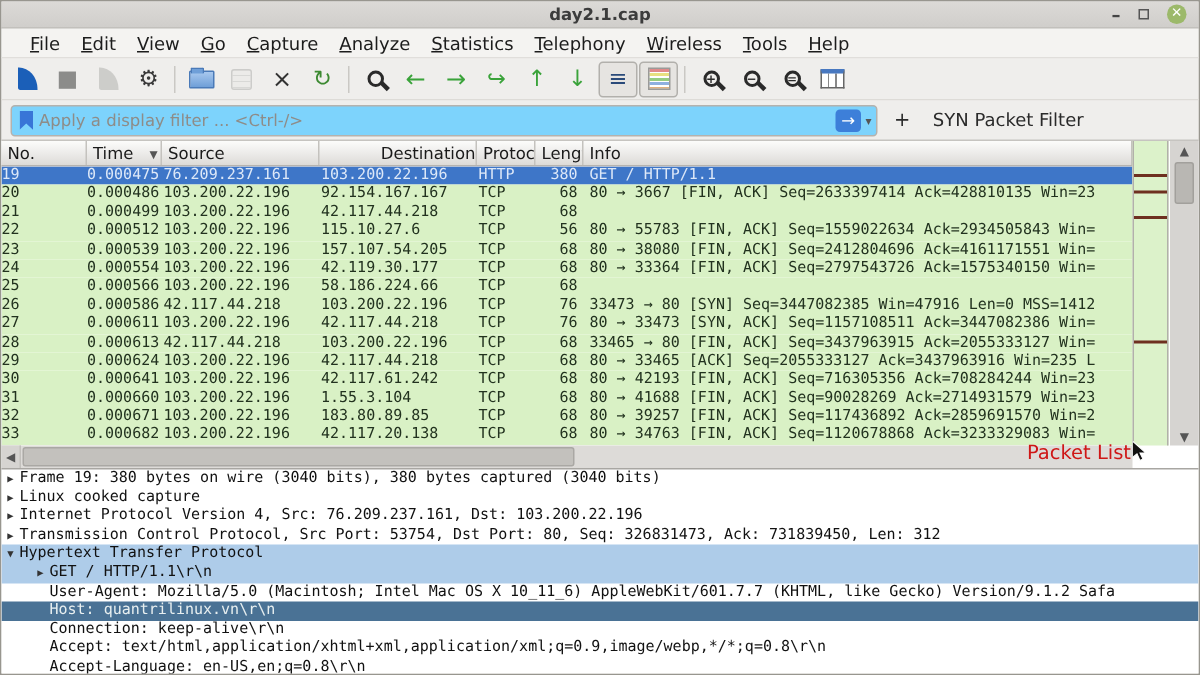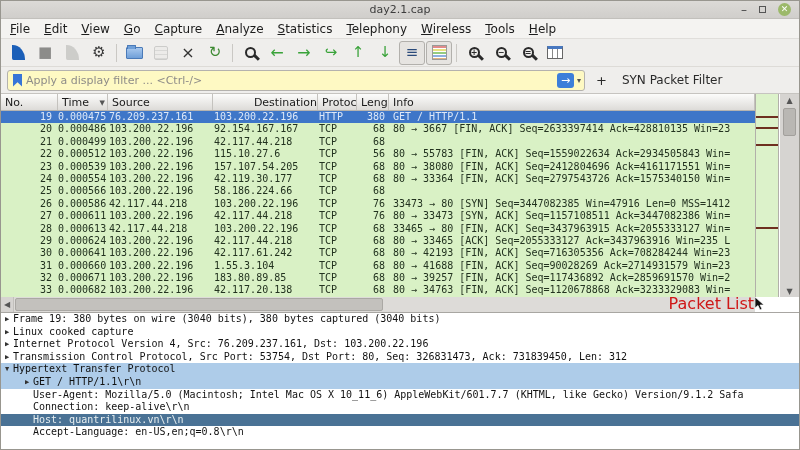--- a/index.html
+++ b/index.html
@@ -1,29 +1,29 @@
 <!DOCTYPE html>
 <html><head>
 <meta charset="utf-8">
 <style>
   *{margin:0;padding:0;box-sizing:border-box;}
   html,body{width:800px;height:450px;}
   body{font-family:"DejaVu Sans",sans-serif;background:#efeeec;position:relative;overflow:hidden;}
   #window{position:absolute;inset:0;border:1px solid #98968f;display:flex;flex-direction:column;}
 
   
-  .titlebar{height:18px;background:linear-gradient(#dcdad7,#d0cecb);display:flex;align-items:center;justify-content:center;position:relative;flex:0 0 18px;border-bottom:1px solid #c2c0bc;}
+  .titlebar{height:18px;background:linear-gradient(#dcdad7,#d0cecb);display:flex;align-items:center;justify-content:center;position:relative;flex:0 0 18px;border-bottom:1px solid #c2c0bc;font-weight:bold;}
   .titlebar .title{font-size:11px;color:#3c3c3c;}
   .win-btns{position:absolute;right:8px;top:0;height:100%;display:flex;align-items:center;gap:12px;}
   .win-min{font-size:12px;color:#444;line-height:8px;}
   .win-max{width:7px;height:7px;border:1px solid #555;}
   .win-close{width:13px;height:13px;border-radius:50%;background:#9cb96a;color:#fff;font-size:9px;display:flex;align-items:center;justify-content:center;line-height:1;}
 
   
-  .menubar{height:20px;background:#f4f3f1;display:flex;align-items:center;padding-left:2px;flex:0 0 20px;border-bottom:1px solid #e0dedb;}
+  .menubar{height:20px;background:#f4f3f1;display:flex;align-items:center;padding-left:12px;flex:0 0 20px;border-bottom:1px solid #e0dedb;}
   .menu-item{font-size:12px;color:#1c1c1c;padding:2px 7px;cursor:default;}
   .menu-item u{text-decoration:underline;}
 
   
   .toolbar{height:28px;background:#efeeec;display:flex;align-items:center;padding:0 4px;gap:1px;flex:0 0 28px;border-bottom:1px solid #dddbd7;}
   .tb-btn{width:26px;height:24px;display:flex;align-items:center;justify-content:center;border:1px solid transparent;border-radius:3px;}
   .tb-btn.pressed{border-color:#b2b0ac;background:#e6e4e1;}
   .tb-btn.disabled{opacity:.4;}
   .tb-sep{width:1px;height:18px;background:#cac8c4;margin:0 3px;}
   .glyph{font-size:14px;line-height:1;}
@@ -33,58 +33,58 @@
   .icon-folder::before{content:"";position:absolute;left:0;top:-3px;width:7px;height:3px;background:#6f9fd8;border:1px solid #4a7ab8;border-bottom:none;border-radius:1px 1px 0 0;}
   .icon-save{width:14px;height:14px;background:repeating-linear-gradient(#e8e8e6 0 3px,#b8b8b6 3px 4px);border:1px solid #9a9a98;border-radius:2px;}
   .icon-mag{width:11px;height:11px;border:2px solid #2a2a2a;border-radius:50%;position:relative;display:flex;align-items:center;justify-content:center;}
   .icon-mag::after{content:"";position:absolute;width:2.5px;height:7px;background:#2a2a2a;right:-4px;bottom:-5px;transform:rotate(-45deg);}
   .icon-mag .sym{font-size:8px;font-weight:bold;color:#2a2a2a;line-height:1;}
   .icon-colorlines{width:15px;height:15px;border:1px solid #9a9a98;background:linear-gradient(to bottom,#e08a8a 0 2px,#fff 2px 3px,#e8e080 3px 5px,#fff 5px 6px,#95cc80 6px 8px,#fff 8px 9px,#8fb0e0 9px 11px,#fff 11px 12px,#e0b080 12px 14px,#fff 14px 15px);}
   .icon-columns{width:16px;height:13px;border:1px solid #666;border-top:3px solid #4878c0;background:linear-gradient(to right,#fff 0 4px,#888 4px 5px,#fff 5px 9px,#888 9px 10px,#fff 10px 16px);}
 
   
   .filterbar{height:27px;background:#efeeec;display:flex;align-items:center;padding:0 6px;flex:0 0 27px;border-bottom:1px solid #c6c4c0;gap:6px;}
-  .filter-field{flex:0 0 578px;height:21px;background:#fef9c3;border:1px solid #b4b2ae;border-radius:3px;display:flex;align-items:center;padding:0 3px;}
+  .filter-field{flex:0 0 578px;height:21px;background:#7dd3fc;border:1px solid #b4b2ae;border-radius:3px;display:flex;align-items:center;padding:0 3px;}
   .bookmark{width:9px;height:13px;background:#3875d7;clip-path:polygon(0 0,100% 0,100% 100%,50% 68%,0 100%);margin:0 4px 0 2px;flex:0 0 9px;}
   .filter-input{flex:1;border:none;outline:none;font-size:11px;color:#333;font-family:"DejaVu Sans",sans-serif;background:transparent;}
   .filter-input::placeholder{color:#8e8c88;}
   .apply-btn{width:17px;height:15px;background:#3d7fd9;border-radius:3px;color:#fff;font-size:11px;display:flex;align-items:center;justify-content:center;line-height:1;flex:0 0 17px;}
   .apply-caret{font-size:8px;color:#555;margin-left:3px;}
   .filter-link{font-size:12px;color:#2a2a2a;padding:2px 4px;white-space:nowrap;}
   .plus-btn{font-size:13px;color:#2a2a2a;padding:2px 5px;}
 
   
   .packet-area{position:relative;flex:0 0 218px;background:#fff;}
   .plist-header{position:absolute;left:0;top:0;height:17px;width:754px;display:flex;background:linear-gradient(#fcfcfb,#dddbd8);border-bottom:1px solid #b6b4b0;font-size:11px;color:#1a1a1a;}
   .plist-header .hc{border-right:1px solid #c4c2be;padding:1px 0 0 4px;overflow:hidden;white-space:nowrap;display:flex;align-items:center;}
   .hc .sort{margin-left:auto;font-size:7px;color:#555;padding-right:2px;}
   .plist-body{position:absolute;left:0;top:17px;width:754px;height:186px;overflow:hidden;font-family:"DejaVu Sans Mono",monospace;font-size:10px;}
   .prow{display:flex;height:12.4px;line-height:12.4px;background:#d9f1c5;color:#22321f;white-space:nowrap;}
   .prow.selected{background:#3e76c8;color:#dde8f8;}
-  .c0{width:57px;text-align:right;padding-right:6px;flex:0 0 57px;}
+  .c0{width:57px;text-align:left;padding-right:6px;flex:0 0 57px;}
   .c1{width:50px;flex:0 0 50px;}
   .c2{width:105px;flex:0 0 105px;padding-left:1px;}
   .c3{width:105px;flex:0 0 105px;padding-left:1px;justify-content:flex-end;}
   .c4{width:39px;flex:0 0 39px;padding-left:1px;}
   .c5{width:32px;flex:0 0 32px;text-align:right;padding-right:4px;}
   .c6{flex:1;padding-left:4px;overflow:hidden;}
 
   
   .minimap{position:absolute;left:754px;top:0;width:24px;height:203px;background:#dcf2ca;border-left:1px solid #b2b0aa;border-right:1px solid #b2b0aa;}
   .mm-mark{position:absolute;left:0;width:100%;height:2px;background:#6e3020;}
   .vscroll{position:absolute;left:779px;top:0;width:19px;height:203px;background:#d6d4d1;display:flex;flex-direction:column;align-items:center;}
   .vs-arrow{font-size:8px;color:#555;height:12px;display:flex;align-items:center;}
   .vs-thumb{width:13px;height:28px;background:#b9b7b3;border:1px solid #a2a09c;border-radius:2px;margin-top:2px;}
   .vs-bottom{margin-top:auto;}
 
   
   .hscroll{position:absolute;left:0;top:203px;width:754px;height:15px;background:#dddbd8;display:flex;align-items:center;}
   .hs-arrow{width:13px;height:15px;display:flex;align-items:center;justify-content:center;font-size:8px;color:#555;background:#d6d4d1;border-right:1px solid #c2c0bc;}
   .hs-thumb{width:368px;height:13px;background:#c3c1bd;border:1px solid #aaa8a4;border-radius:2px;margin-left:1px;}
-  .annotation{position:absolute;right:32px;top:200px;font-size:16px;color:#cf1717;white-space:nowrap;z-index:5;text-align:right;}
+  .annotation{position:absolute;right:32px;top:200px;font-size:13px;color:#cf1717;white-space:nowrap;z-index:5;text-align:right;}
   .annotation .cursor{display:inline-block;margin:0 1px;vertical-align:-2px;}
 
   
   .details{flex:1;background:#fff;border-top:1px solid #a8a6a2;overflow:hidden;font-family:"DejaVu Sans Mono",monospace;font-size:10px;color:#111;}
   .drow{height:12.6px;line-height:12.6px;display:flex;align-items:center;white-space:nowrap;}
   .drow .arrow{width:12px;flex:0 0 12px;font-size:7px;color:#333;text-align:center;}
   .drow.ind1{padding-left:20px;}
   .drow.hl-light{background:#aecce9;}
   .drow.hl-sel{background:#4a7295;color:#e8eff0;}
   .drow.hl-sel .arrow{color:#e8eff0;}
@@ -406,27 +406,31 @@
         <span>Hypertext Transfer Protocol</span>
       </div>
       <div class="drow ind1 hl-light">
         <span class="arrow">▶</span>
         <span>GET / HTTP/1.1\r\n</span>
       </div>
       <div class="drow ind1">
         <span class="arrow"></span>
         <span>User-Agent: Mozilla/5.0 (Macintosh; Intel Mac OS X 10_11_6) AppleWebKit/601.7.7 (KHTML, like Gecko) Version/9.1.2 Safa</span>
       </div>
+      <div class="drow ind1 hl-sel">
+        <span class="arrow"></span>
+        <span>Host: quantrilinux.vn\r\n</span>
+      </div>
       <div class="drow ind1">
         <span class="arrow"></span>
         <span>Connection: keep-alive\r\n</span>
       </div>
-      <div class="drow ind1 hl-sel">
+      <div class="drow ind1">
         <span class="arrow"></span>
-        <span>Host: quantrilinux.vn\r\n</span>
+        <span>Accept: text/html,application/xhtml+xml,application/xml;q=0.9,image/webp,*/*;q=0.8\r\n</span>
       </div>
       <div class="drow ind1">
         <span class="arrow"></span>
         <span>Accept-Language: en-US,en;q=0.8\r\n</span>
       </div>
     </div>
 
 </div>
 
 </body></html>

